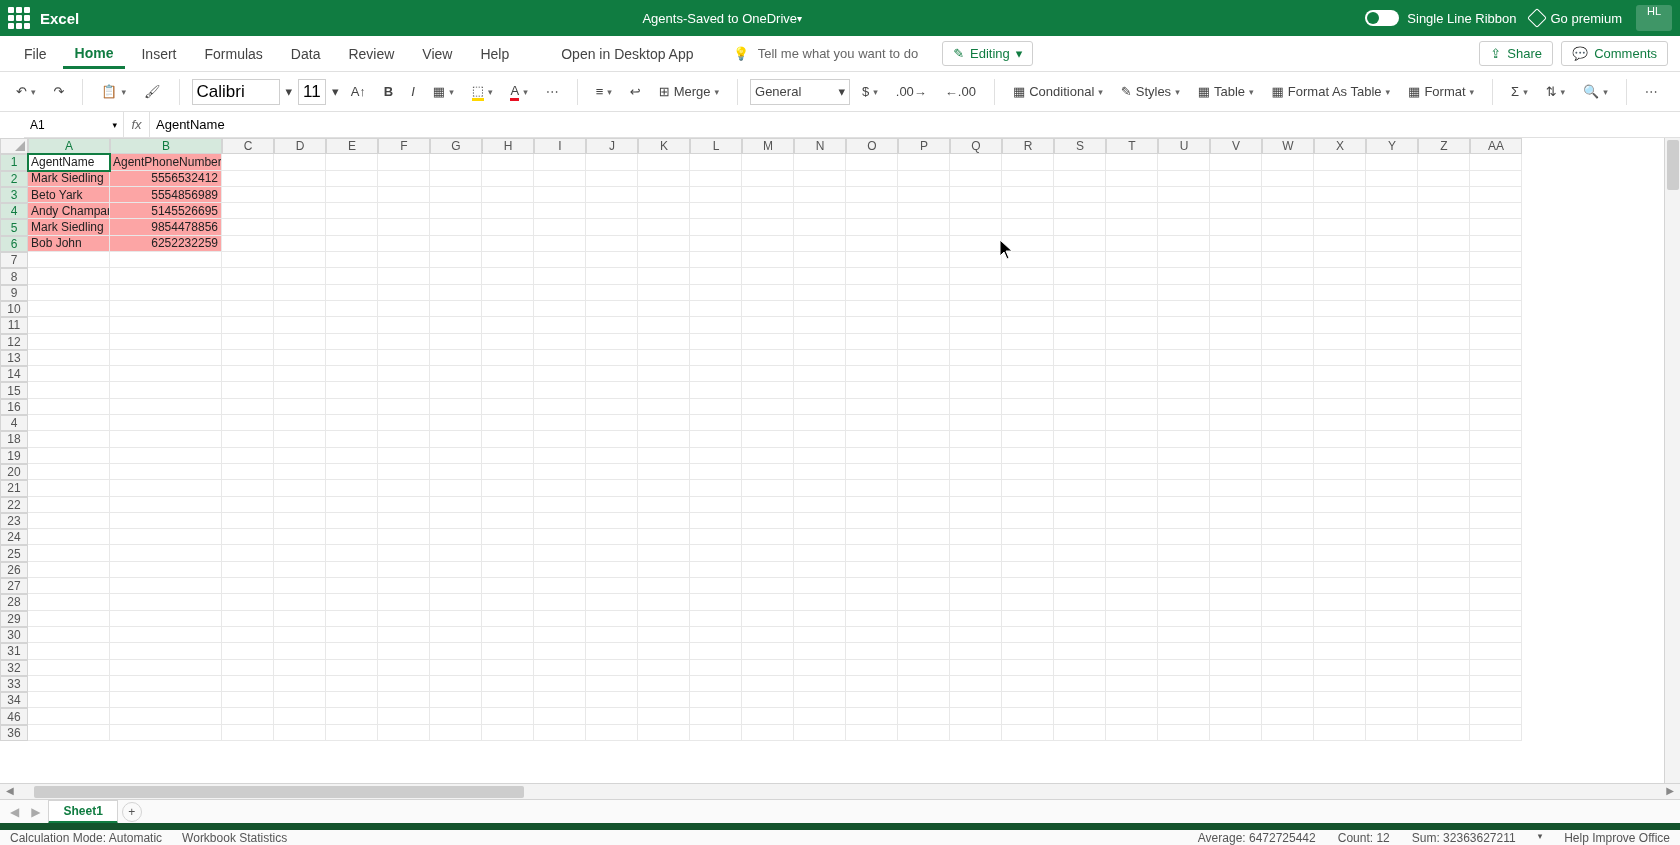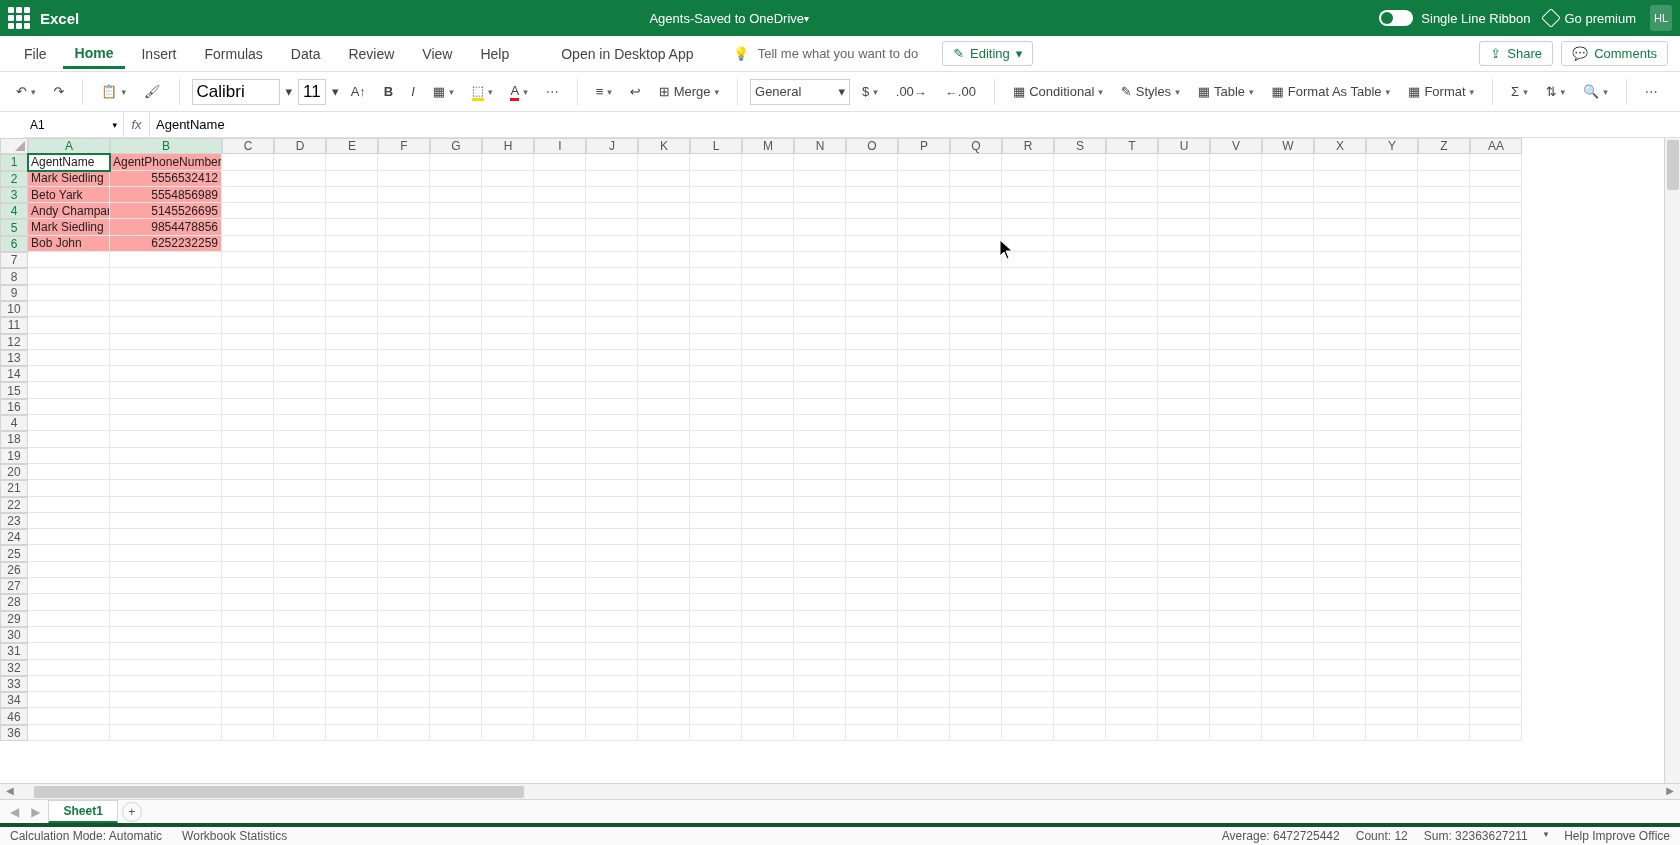--- a/index.html
+++ b/index.html
@@ -8,21 +8,21 @@
 
 .titlebar { background: #107c41; color: #fff; height: 36px; display: flex; align-items: center; padding: 0 8px; }
 .titlebar .left { display: flex; align-items: center; gap: 10px; }
 .titlebar .center { flex: 1; text-align: center; display: flex; justify-content: center; align-items: center; gap: 0; }
 .titlebar .right { display: flex; align-items: center; gap: 14px; }
 .app-icon { width: 22px; height: 22px; display: grid; grid-template: repeat(3,1fr)/repeat(3,1fr); gap: 2px; }
 .app-icon span { background: #fff; border-radius: 1px; }
 .toggle { width: 34px; height: 16px; background: #fff; border-radius: 8px; position: relative; }
 .toggle::after { content: ""; position: absolute; left: 2px; top: 2px; width: 12px; height: 12px; border-radius: 50%; background: #107c41; }
 .premium-icon { width: 14px; height: 14px; border: 1.5px solid #fff; transform: rotate(45deg); border-radius: 2px; }
-.user-badge { width: 22px; height: 26px; background: rgba(255,255,255,0.2); border-radius: 3px; display: flex; align-items: center; justify-content: center; font-size: 11px; }
+.user-badge { width: 36px; height: 26px; background: rgba(255,255,255,0.2); border-radius: 3px; display: flex; align-items: flex-start; justify-content: center; font-size: 11px; }
 
 
 .menubar { height: 36px; display: flex; align-items: center; padding: 0 12px; gap: 4px; border-bottom: 1px solid #e0e0e0; color: #444; }
 .menubar .tab { padding: 6px 12px; cursor: pointer; font-size: 14px; }
 .menubar .tab.active { color: #107c41; font-weight: 600; border-bottom: 3px solid #107c41; padding-bottom: 5px; }
 .menubar .spacer { width: 20px; }
 .menubar .tell-me { display: flex; align-items: center; gap: 8px; color: #666; }
 .editing-btn { border: 1px solid #cfcfcf; border-radius: 3px; padding: 4px 10px; display: flex; align-items: center; gap: 6px; color: #107c41; }
 .menubar .right-btns { margin-left: auto; display: flex; gap: 8px; }
 .outline-btn { border: 1px solid #cfcfcf; border-radius: 3px; padding: 4px 10px; display: flex; align-items: center; gap: 6px; color: #107c41; }
@@ -61,22 +61,22 @@
 .grid-vscroll { position: absolute; right: 0; top: 0; bottom: 0; width: 16px; background: #f3f3f3; border-left: 1px solid #d4d4d4; }
 .grid-vscroll .thumb { position: absolute; left: 2px; top: 2px; width: 12px; height: 50px; background: #cdcdcd; border-radius: 2px; }
 
 
 .sheet-tabs { height: 24px; display: flex; align-items: center; border-top: 1px solid #d4d4d4; background: #fafafa; padding: 0 6px; gap: 4px; font-size: 12px; color: #555; }
 .sheet-tabs .arrow { padding: 2px 4px; color: #aaa; }
 .sheet-tab { padding: 3px 14px; background: #fff; border: 1px solid #d4d4d4; border-bottom: 3px solid #107c41; font-weight: 600; color: #107c41; }
 .add-sheet { width: 20px; height: 20px; border: 1px solid #d4d4d4; border-radius: 50%; display: flex; align-items: center; justify-content: center; }
 
 
-.statusbar { height: 22px; background: #fafafa; border-top: 4px solid #14532d; display: flex; align-items: center; padding: 0 10px; font-size: 12px; color: #555; gap: 20px; }
-.statusbar .right { margin-left: auto; display: flex; gap: 16px; }
+.statusbar { height: 22px; background: #fafafa; border-top: 7px solid #14532d; display: flex; align-items: center; padding: 0 10px; font-size: 12px; color: #555; gap: 20px; }
+.statusbar .right { margin-left: auto; display: flex; gap: 22px; }
 
 
 .cursor-arrow { position: absolute; left: 1000px; top: 102px; width: 14px; height: 20px; pointer-events: none; z-index: 10; }
 .cursor-arrow svg { width: 14px; height: 20px; }
 </style>
 </head>
 <body>
 
 <div class="titlebar">
   <div class="left">

